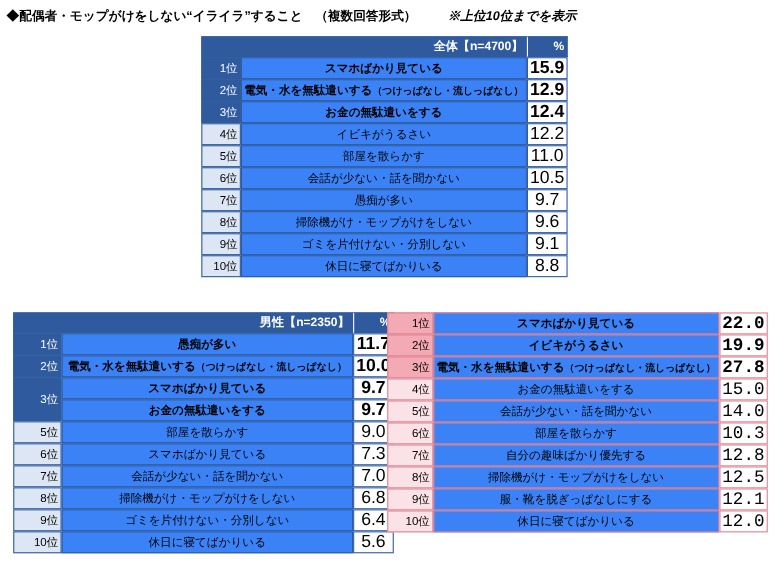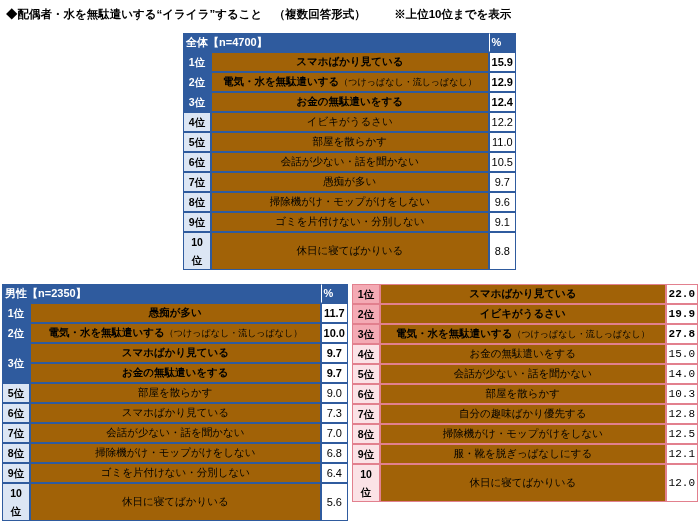--- a/index.html
+++ b/index.html
@@ -11,82 +11,82 @@
     color:#000000;
     font-size:11px;
     overflow:hidden;
   }
   .page { position:relative; width:700px; height:529px; }
 
   .headline {
     position:absolute; left:6px; top:7px;
     font-size:11.5px; font-weight:bold; white-space:nowrap;
   }
-  .headline .note { font-weight:bold; }
+  .headline .note { font-weight:bold;font-style:italic; }
 
   
   table.tbl { border-collapse:separate; border-spacing:0; }
   .hdr-cell {
-    color:#ffffff; font-weight:bold; text-align:left;
+    color:#ffffff; font-weight:bold; text-align:right;
     font-size:11px; height:17px; line-height:17px;
   }
   .rank-cell {
-    text-align:center; font-weight:bold; font-size:10.5px;
-    height:20px; line-height:18px; width:28px;
+    text-align:right; font-weight:normal; font-size:10.5px;
+    height:20px; line-height:18px; width:44px;
   }
   .label-cell {
     text-align:center; font-size:10.5px; height:20px;
-    background:#a16207;
+    background:#3b82f6;
   }
   .val-cell {
-    text-align:center; font-size:11px; height:20px; width:20px;
+    text-align:center; font-size:16px; height:20px; width:20px;
     background:#ffffff;
   }
   .bold { font-weight:bold; }
 
   
   #overall { position:absolute; left:183px; top:33px; width:333px; }
   #overall .hdr-main { background:#2f5b9e; border:1px solid #2f5b9e; }
   #overall .hdr-pct  { background:#2f5b9e; border:1px solid #2f5b9e; border-left:1px solid #ffffff; }
   #overall .rank-cell { background:#dce6f4; border:1px solid #2f5b9e; }
   #overall .rank-top  { background:#2f5b9e; color:#ffffff; }
   #overall .label-cell { border:1px solid #2f5b9e; }
   #overall .val-cell   { border:1px solid #2f5b9e; }
   #overall td { padding:0 2px; }
 
   
-  #male { position:absolute; left:2px; top:284px; width:346px; }
+  #male { position:absolute; left:12px; top:284px; width:346px; }
   #male .hdr-main { background:#2f5b9e; border:1px solid #2f5b9e; }
   #male .hdr-pct  { background:#2f5b9e; border:1px solid #2f5b9e; border-left:1px solid #ffffff;}
   #male .rank-cell { background:#dce6f4; border:1px solid #2f5b9e; }
   #male .rank-top  { background:#2f5b9e; color:#ffffff; }
   #male .label-cell { border:1px solid #2f5b9e; }
   #male .val-cell   { border:1px solid #2f5b9e;margin-left:43px; }
   #male td { padding:0 2px; }
 
   
   #female { position:absolute; left:352px; top:284px; width:346px; }
   #female .hdr-main { background:#f4aab4; border:1px solid #e2808e; color:#000000; }
   #female .hdr-pct  { background:#f4aab4; border:1px solid #e2808e; color:#000000; border-left:1px solid #ffffff;}
   #female .rank-cell { background:#fbe2e6; border:1px solid #e2808e; }
   #female .rank-top  { background:#f4aab4; color:#000000; }
   #female .label-cell { border:1px solid #e2808e; }
   #female .val-cell   { border:1px solid #e2808e;font-family:Liberation Mono, monospace; }
   #female td { padding:0 2px; }
 
-  .small { font-size:9px; font-weight:normal;margin-top:26px; }
+  .small { font-size:9px; font-weight:bold;margin-top:26px; }
   .lbl-wrap { display:block; white-space:nowrap; overflow:hidden; }
 </style>
 </head>
 <body>
 
 <div class="page">
 
   <div class="headline">
-    <span>◆配偶者・水を無駄遣いする“イライラ”すること　（複数回答形式）</span>
+    <span>◆配偶者・モップがけをしない“イライラ”すること　（複数回答形式）</span>
     <span style="display:inline-block;width:22px"></span>
     <span class="note">※上位10位までを表示</span>
   </div>
 
   <table class="tbl" id="overall">
     <tbody>
         <tr>
       <td class="hdr-cell hdr-main" colspan="2">全体【n=4700】</td>
       <td class="hdr-cell hdr-pct">%</td>
     </tr>

